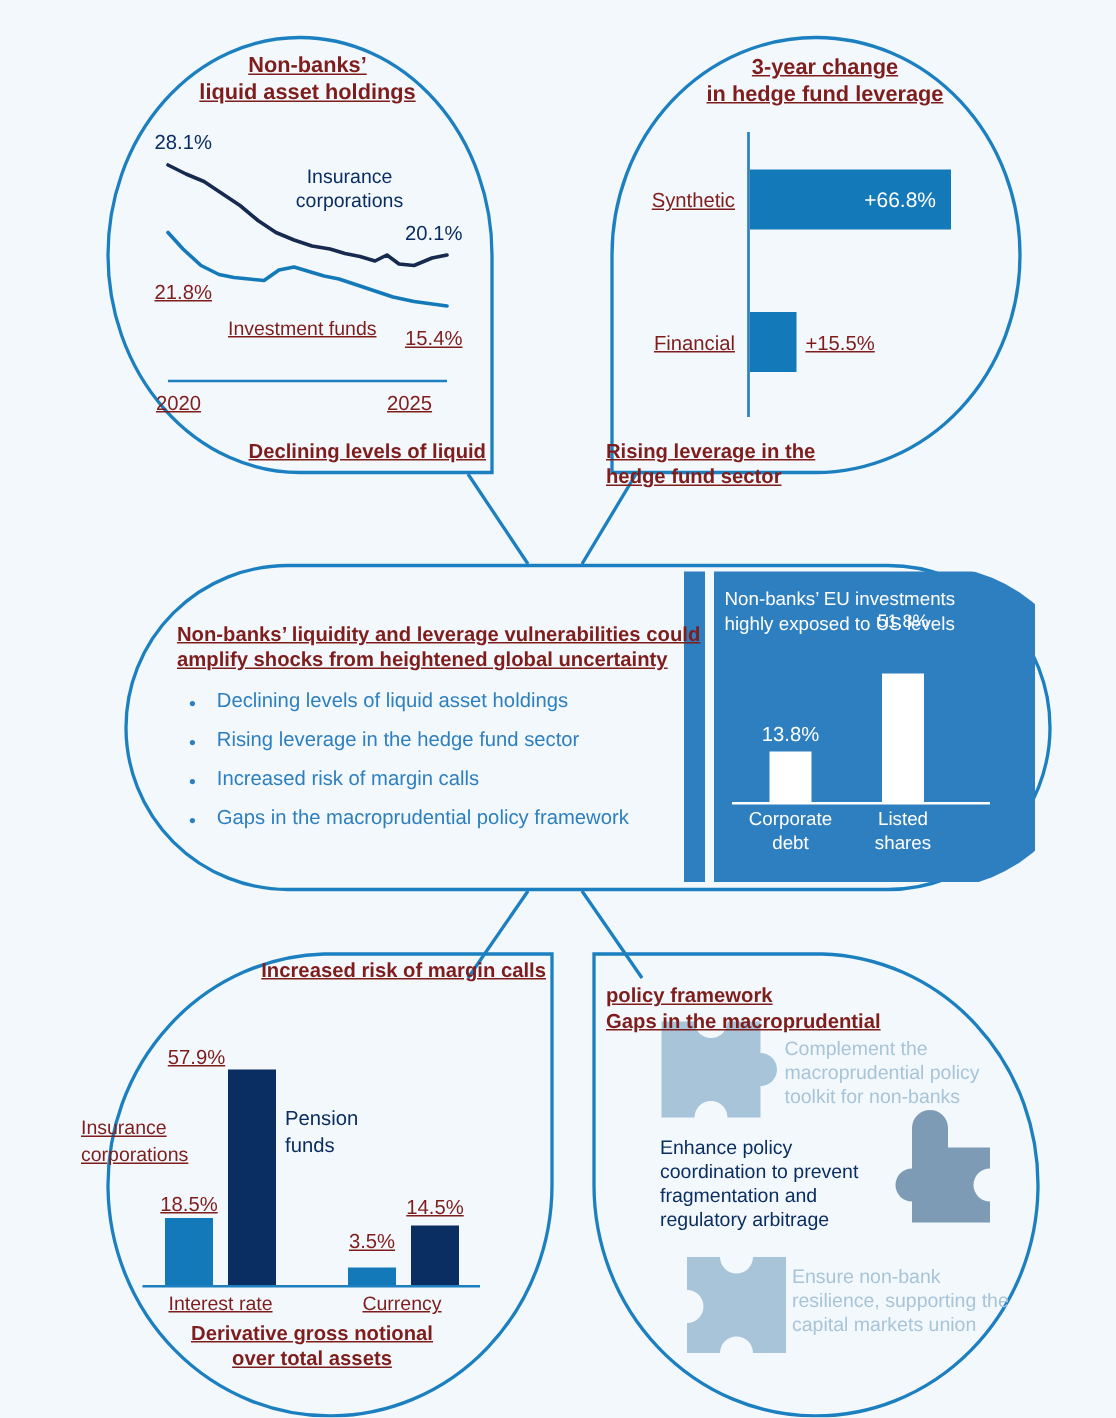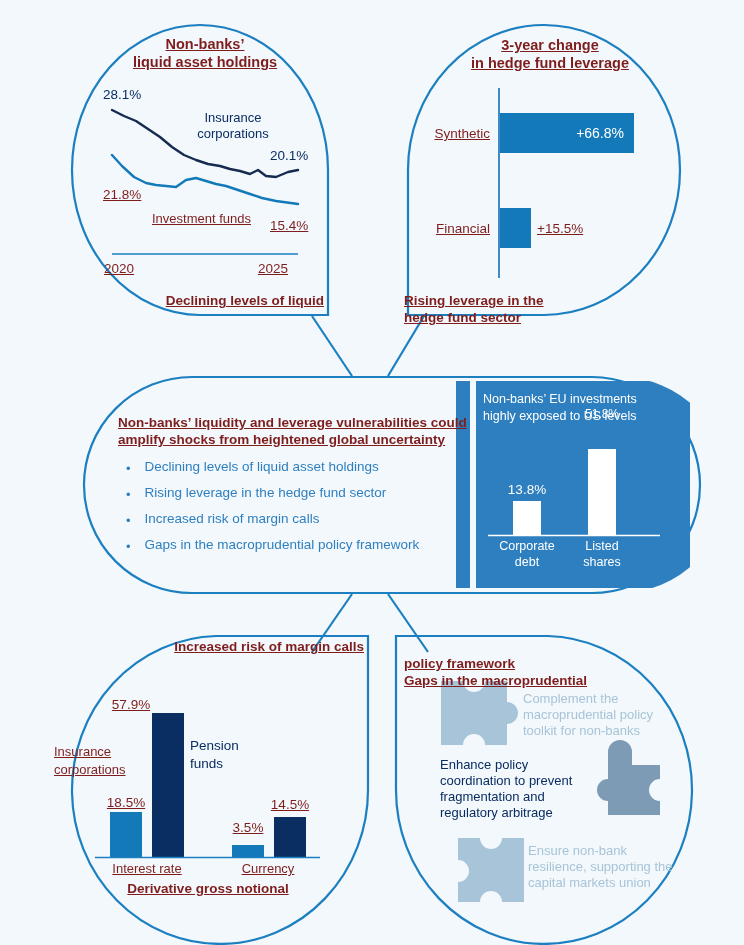--- a/index.html
+++ b/index.html
@@ -168,20 +168,21 @@
 
   <div class="lbl c-deep ctr" style="left:98px;top:795px;width:56px;font-size:13.5px;">18.5%</div>
 
   <div class="lbl c-deep ctr" style="left:222px;top:820px;width:52px;font-size:13.5px;">3.5%</div>
   <div class="lbl c-deep ctr" style="left:262px;top:797px;width:56px;font-size:13.5px;">14.5%</div>
 
   <div class="lbl c-deep ctr" style="left:108px;top:861px;width:78px;font-size:13px;">Interest rate</div>
   <div class="lbl c-deep ctr" style="left:228px;top:861px;width:80px;font-size:13px;">Currency</div>
 
   <div class="lbl bold c-deep ctr" style="left:108px;top:881px;width:200px;font-size:13.5px;">Derivative gross notional</div>
+  <div class="lbl bold c-deep ctr" style="left:108px;top:898px;width:200px;font-size:13.5px;">over total assets</div>
 
   <div class="lbl bold c-deep" style="left:404px;top:639px;font-size:13.5px;margin-top:34px;">Gaps in the macroprudential</div>
   <div class="lbl bold c-deep" style="left:404px;top:656px;font-size:13.5px;">policy framework</div>
 
   <div class="lbl c-grayb" style="left:523px;top:691px;font-size:13px;">Complement the</div>
   <div class="lbl c-grayb" style="left:523px;top:707px;font-size:13px;">macroprudential policy</div>
   <div class="lbl c-grayb" style="left:523px;top:723px;font-size:13px;">toolkit for non-banks</div>
 
   <div class="lbl c-navy" style="left:440px;top:757px;font-size:13px;">Enhance policy</div>
   <div class="lbl c-navy" style="left:440px;top:773px;font-size:13px;text-align:center;">coordination to prevent</div>

